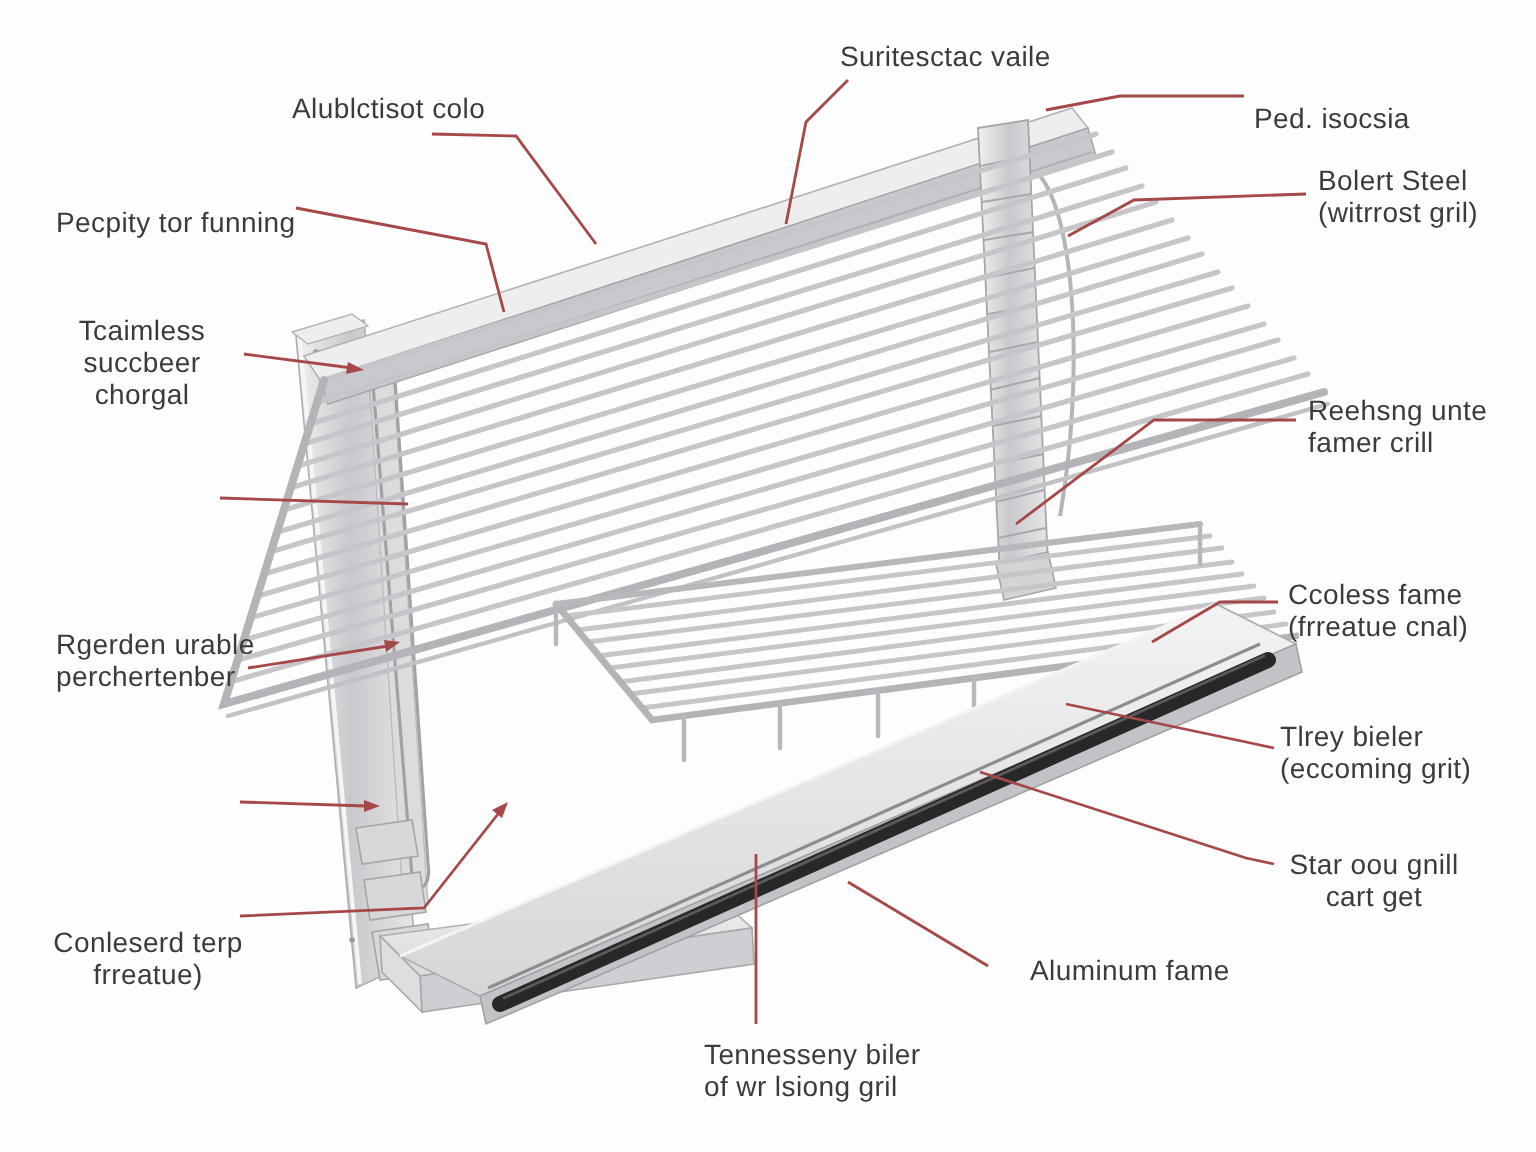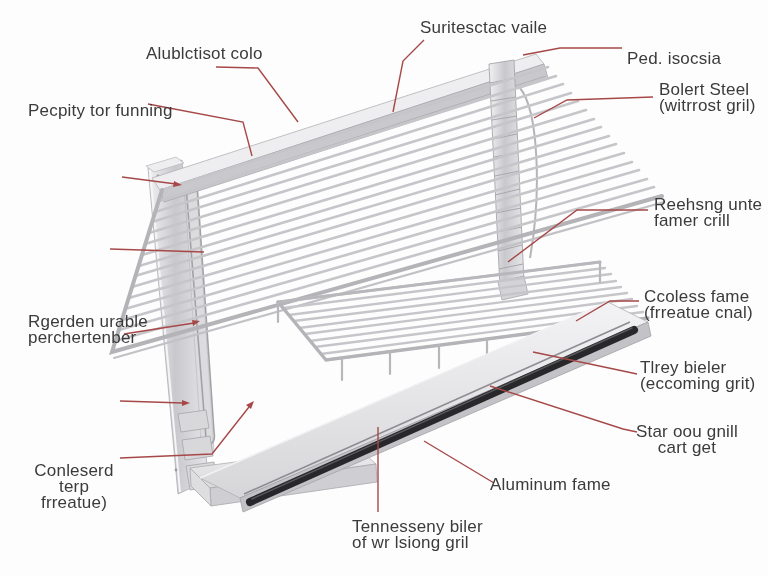--- a/index.html
+++ b/index.html
@@ -2,21 +2,21 @@
 <html><head>
 <meta charset="utf-8">
 <style>
   html,body{margin:0;padding:0;background:#ffffff;}
   .stage{
     position:relative;width:768px;height:576px;overflow:hidden;
     background:#fdfdfd;font-family:"Liberation Sans",sans-serif;
   }
   .stage svg{position:absolute;left:0;top:0;}
   .label{
-    position:absolute;font-size:17px;line-height:16px;color:#3b3b3b;
+    position:absolute;font-size:14px;line-height:16px;color:#3b3b3b;
     letter-spacing:.2px;white-space:nowrap;
   }
   .label span{display:block;}
   .center{text-align:center;white-space:normal;}
 </style>
 </head>
 <body>
 
 <div class="stage">
 
@@ -164,35 +164,39 @@
 
   <div class="label center" style="left:633px;top:424px;width:108px;">
     <span>Star oou gnill</span>
     <span>cart get</span>
   </div>
 
   <div class="label" style="left:28px;top:103px;text-align:right;">
     <span>Pecpity tor funning</span>
   </div>
 
+  <div class="label center" style="left:12px;top:157px;width:118px;">
+    <span>Tcaimless succbeer</span>
+    <span>chorgal</span>
+  </div>
 
 
   <div class="label" style="left:28px;top:314px;">
     <span>Rgerden urable</span>
     <span>perchertenber</span>
   </div>
 
 
   <div class="label center" style="left:18px;top:444px;width:112px;margin-top:19px;">
     <span>Conleserd terp</span>
     <span>frreatue)</span>
   </div>
 
   <div class="label" style="left:352px;top:519px;">
     <span>Tennesseny biler</span>
     <span>of wr lsiong gril</span>
   </div>
 
-  <div class="label" style="left:490px;top:477px;text-align:right;">
+  <div class="label" style="left:515px;top:477px;text-align:right;">
     <span>Aluminum fame</span>
   </div>
 
 </div>
 
 </body></html>

